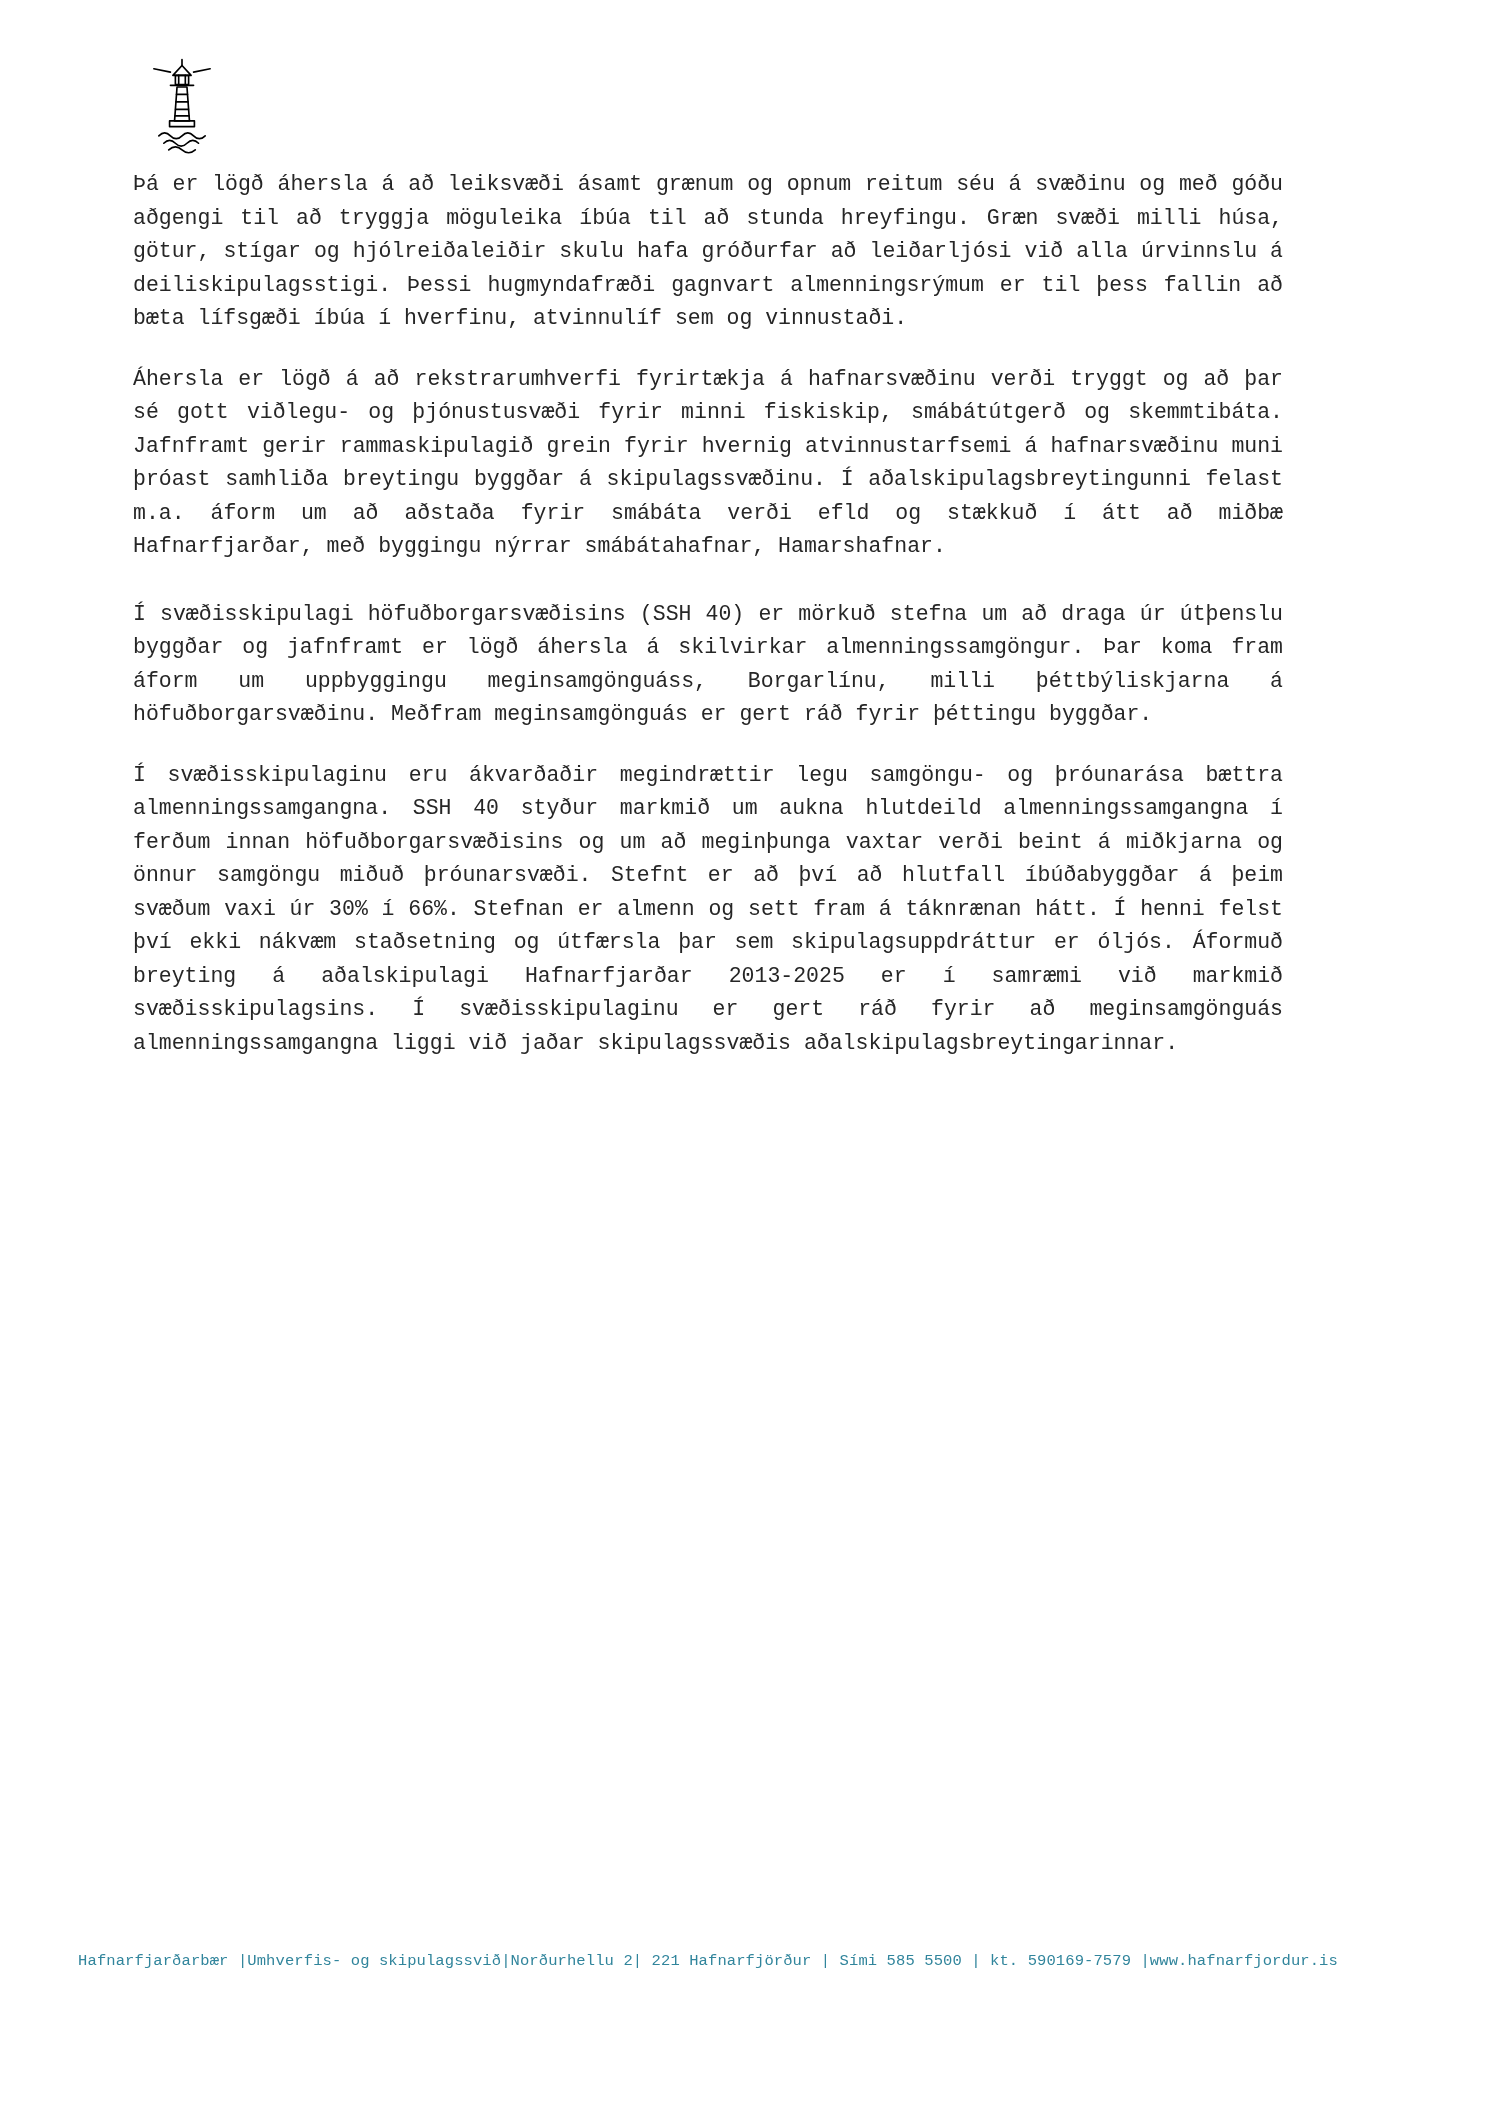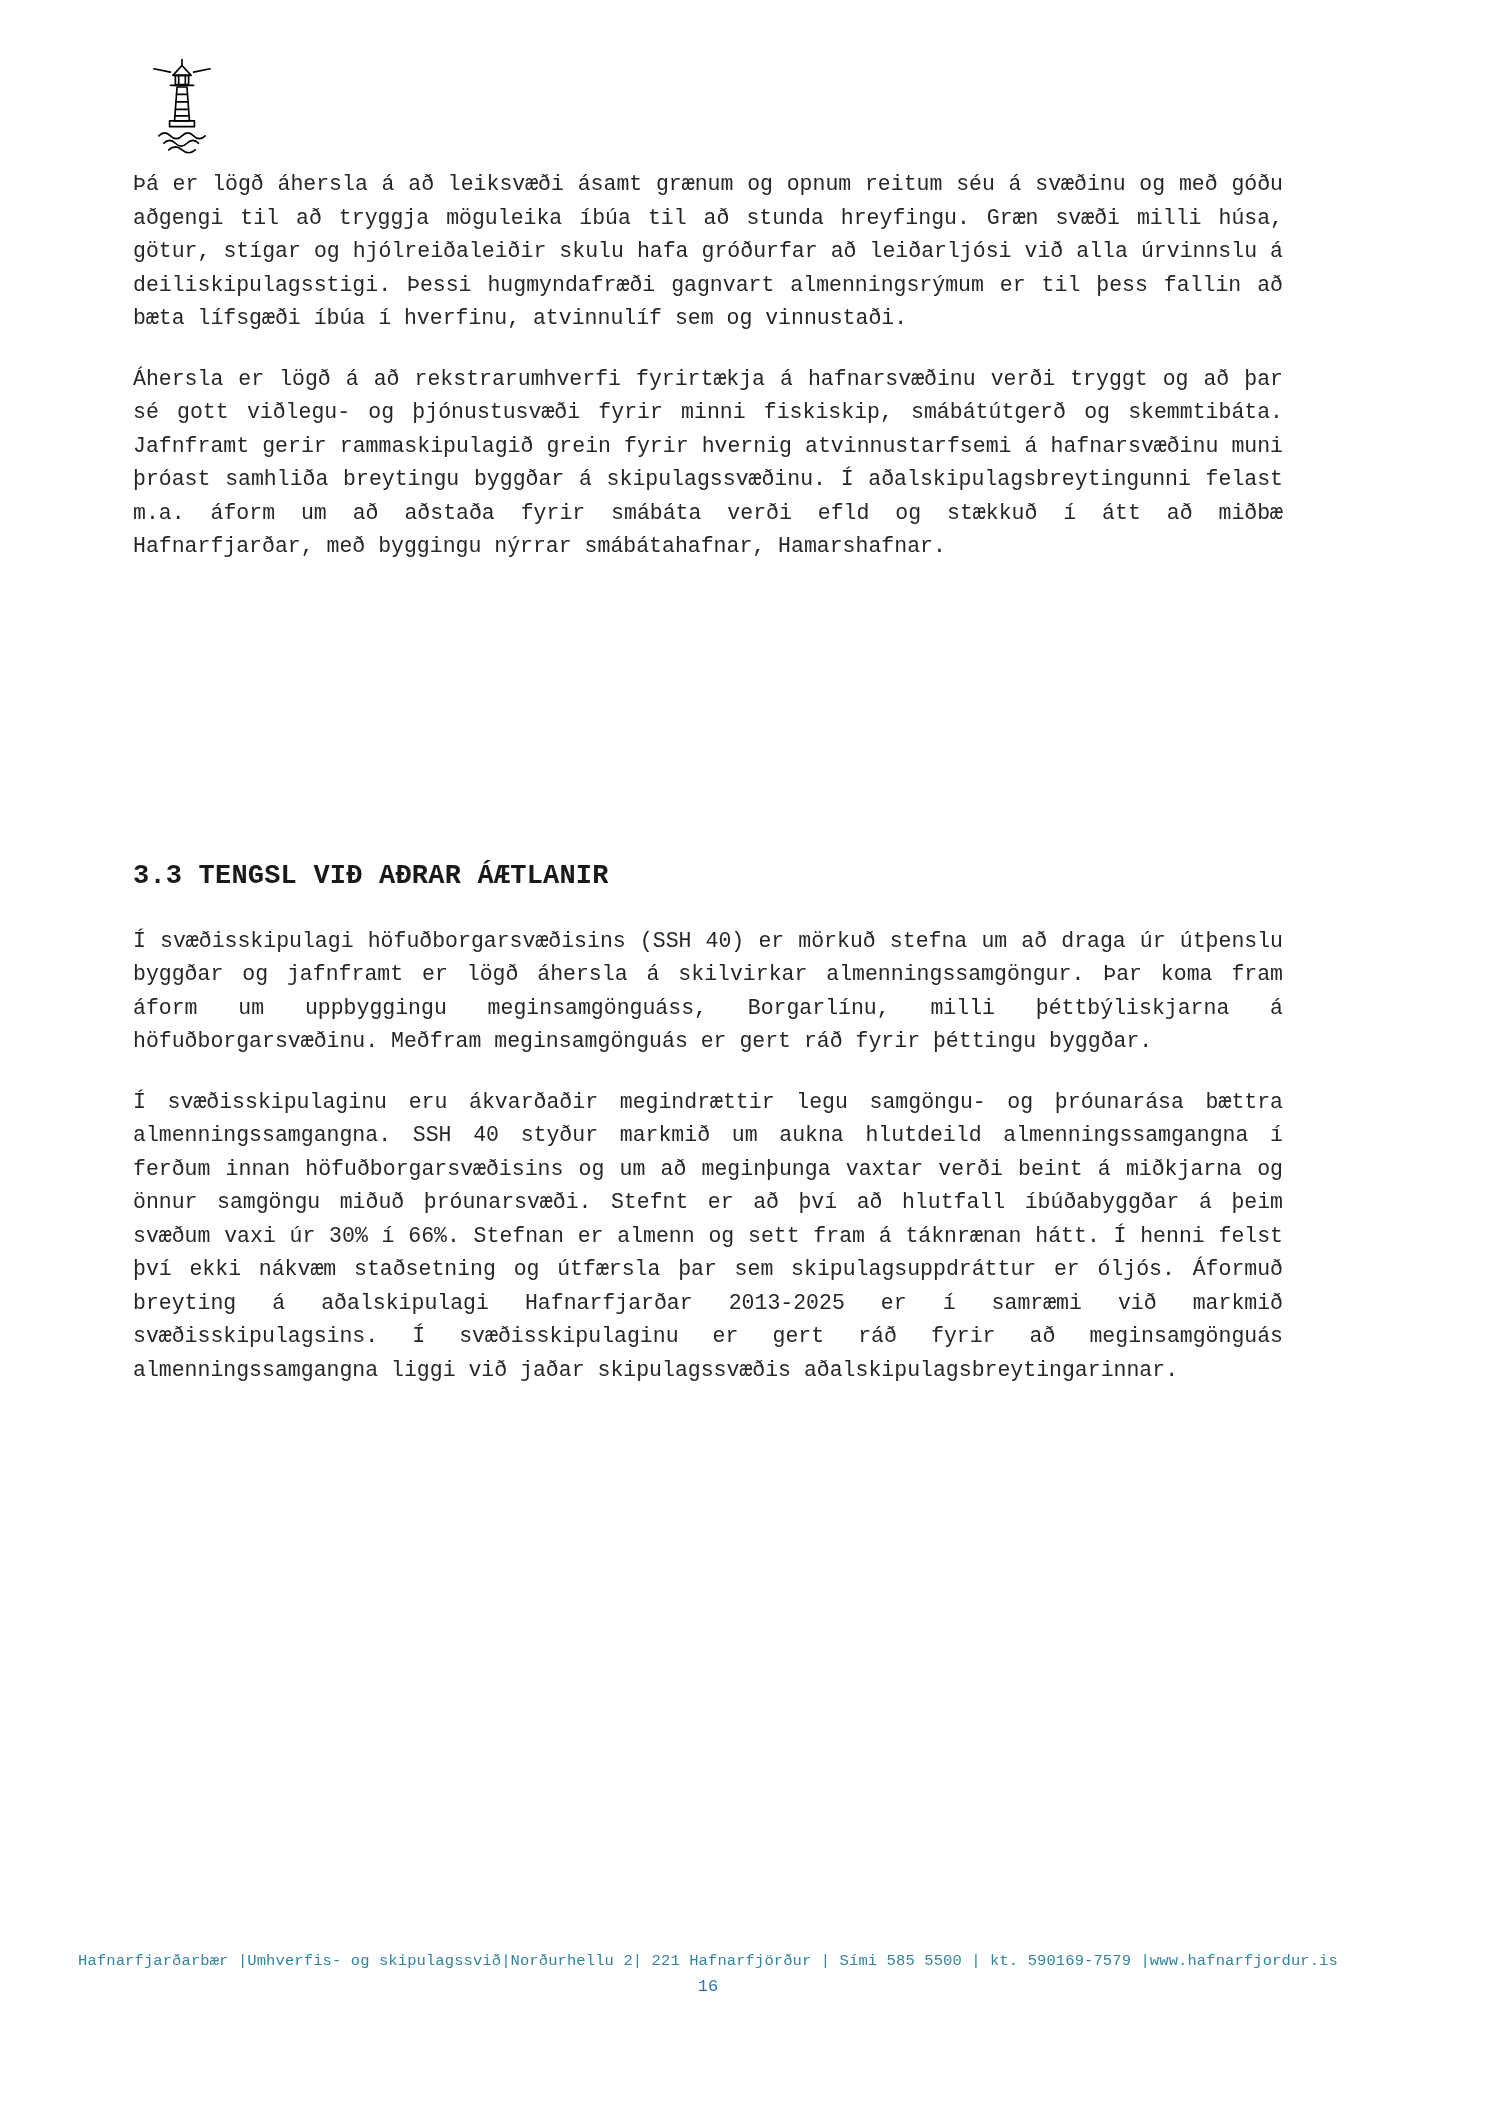--- a/index.html
+++ b/index.html
@@ -113,27 +113,25 @@
     </svg>
   </div>
 
   <div class="content">
 
     <p class="para">Þá er lögð áhersla á að leiksvæði ásamt grænum og opnum reitum séu á svæðinu og með góðu aðgengi til að tryggja möguleika íbúa til að stunda hreyfingu. Græn svæði milli húsa,  götur, stígar og hjólreiðaleiðir skulu hafa gróðurfar að leiðarljósi við alla úrvinnslu á deiliskipulagsstigi. Þessi hugmyndafræði gagnvart almenningsrýmum er til þess fallin að bæta lífsgæði íbúa í hverfinu, atvinnulíf sem og vinnustaði.</p>
 
     <p class="para">Áhersla er lögð á að rekstrarumhverfi fyrirtækja á hafnarsvæðinu verði tryggt og að þar sé gott viðlegu- og þjónustusvæði fyrir minni fiskiskip, smábátútgerð og skemmtibáta. Jafnframt gerir rammaskipulagið grein fyrir hvernig atvinnustarfsemi á hafnarsvæðinu muni þróast samhliða breytingu byggðar á skipulagssvæðinu. Í aðalskipulagsbreytingunni felast m.a. áform um að aðstaða fyrir smábáta verði efld og stækkuð í átt að miðbæ Hafnarfjarðar, með byggingu nýrrar smábátahafnar, Hamarshafnar.</p>
 
 
-    <h2 class="section-heading">3.3 TENGSL VIÐ AÐRAR ÁÆTLANIR</h2>
 
 
     <p class="para after-subheading">Í svæðisskipulagi höfuðborgarsvæðisins (SSH 40) er mörkuð stefna um að draga úr útþenslu byggðar og jafnframt er lögð áhersla á skilvirkar almenningssamgöngur. Þar koma fram áform um uppbyggingu meginsamgönguáss, Borgarlínu, milli þéttbýliskjarna á höfuðborgarsvæðinu. Meðfram meginsamgönguás er gert ráð fyrir þéttingu byggðar.</p>
 
     <p class="para">Í svæðisskipulaginu eru ákvarðaðir megindrættir legu samgöngu- og þróunarása bættra almenningssamgangna. SSH 40 styður markmið um aukna hlutdeild almenningssamgangna í ferðum innan höfuðborgarsvæðisins og um að meginþunga vaxtar verði beint á miðkjarna og önnur samgöngu miðuð þróunarsvæði. Stefnt er að því að hlutfall íbúðabyggðar á þeim svæðum vaxi úr 30% í 66%. Stefnan er almenn og sett fram á táknrænan hátt. Í henni felst því ekki nákvæm staðsetning og útfærsla þar sem skipulagsuppdráttur er óljós. Áformuð breyting á aðalskipulagi Hafnarfjarðar 2013-2025 er í samræmi við markmið svæðisskipulagsins. Í svæðisskipulaginu er gert ráð fyrir að meginsamgönguás almenningssamgangna liggi við jaðar skipulagssvæðis aðalskipulagsbreytingarinnar.</p>
 
   </div>
 
   <div class="footer">
     <div class="footer-info">Hafnarfjarðarbær |Umhverfis- og skipulagssvið|Norðurhellu 2| 221 Hafnarfjörður  |  Sími 585 5500 | kt. 590169-7579 |www.hafnarfjordur.is</div>
-    <div class="footer-page-number">16</div>
   </div>
 
 </div>
 
 </body></html>

